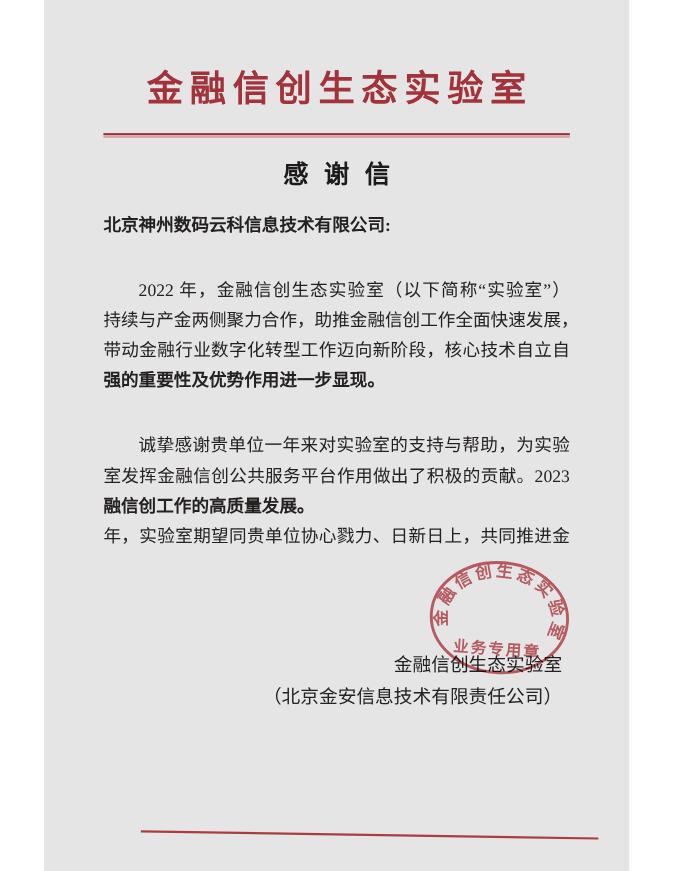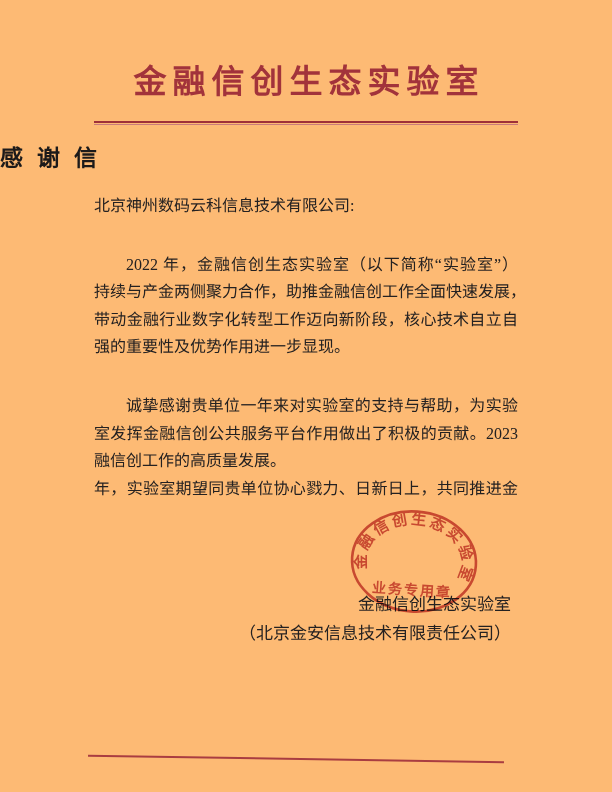--- a/index.html
+++ b/index.html
@@ -1,21 +1,21 @@
 <!DOCTYPE html>
 <html lang="zh-CN"><head>
 <meta charset="utf-8">
 <style>
   html, body { margin: 0; padding: 0; background: #ffffff; }
   .page {
     position: relative;
-    width: 612px;
+    width: 532px;
     height: 792px;
     margin: 0 auto;
-    background: #fdba74;
+    background: #e5e5e5;
     overflow: hidden;
     font-family: "Liberation Serif", "DejaVu Serif", serif;
     color: #242121;
   }
   
   .letterhead-title {
     margin: 62px 0 0 0;
     padding-left: 6px;            
     font-size: 33px;
     line-height: 40px;
@@ -28,42 +28,43 @@
     width: 424px;
     height: 4px;
     margin: 19px auto 0 auto;
     box-sizing: border-box;
     border-top: 2px solid #9f3038;
     border-bottom: 1px solid #c97a7c;
   }
   
   .letter-title {
     margin: 17px 0 0 0;
+    padding-left: 14px;           
     font-size: 23px;
     line-height: 34px;
     font-weight: bold;
-    text-align: left;
+    text-align: center;
     letter-spacing: 14px;
     color: #1c1a1a;
   }
   
   .letter-body {
     width: 424px;
     margin: 16px auto 0 auto;
     font-size: 16px;
   }
   .para { margin: 0; }
   .line {
     line-height: 27.6px;
     white-space: nowrap;
     text-align: justify;
     text-align-last: justify;
     overflow: visible;
   }
-  .line.last { text-align-last: left; }
+  .line.last { text-align-last: left; font-weight: bold; }
   .para.indent .line.first { text-indent: 2em; margin-top: 31px; }
   
   .signature {
     width: 424px;
     margin: 88px auto 0 auto;
     padding-right: 7px;
     box-sizing: border-box;
     text-align: right;
     font-size: 17px;
   }

